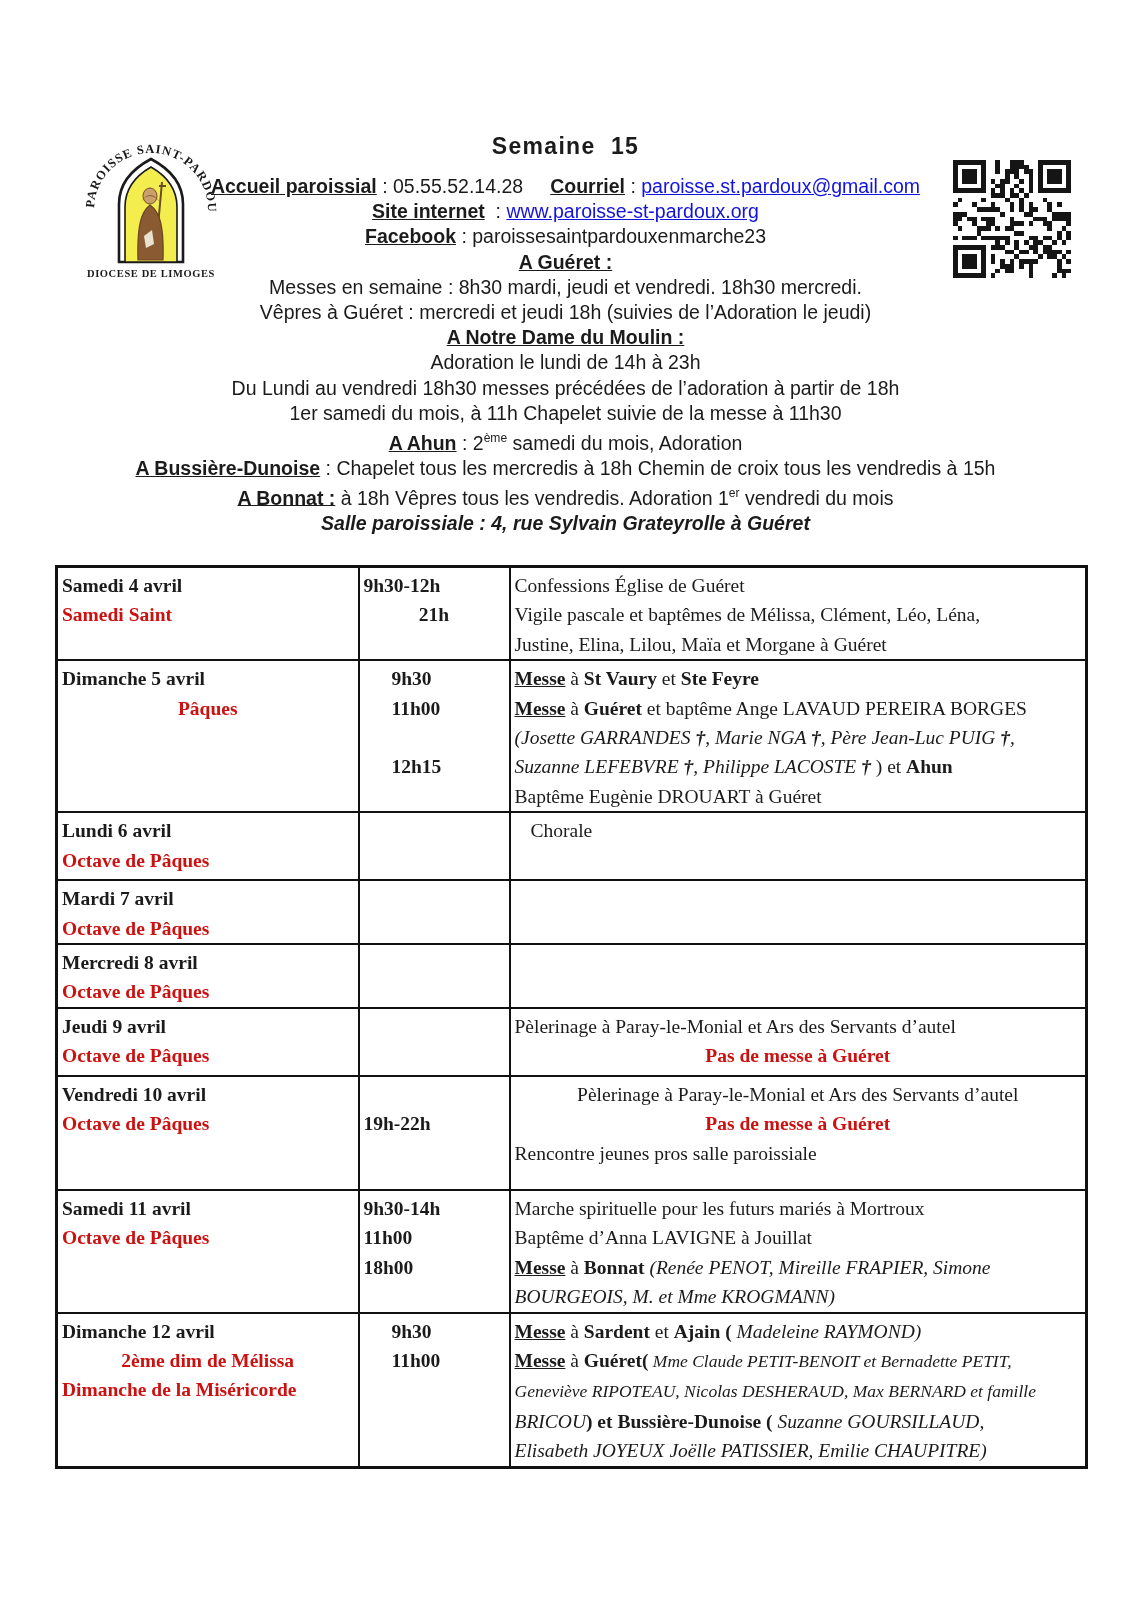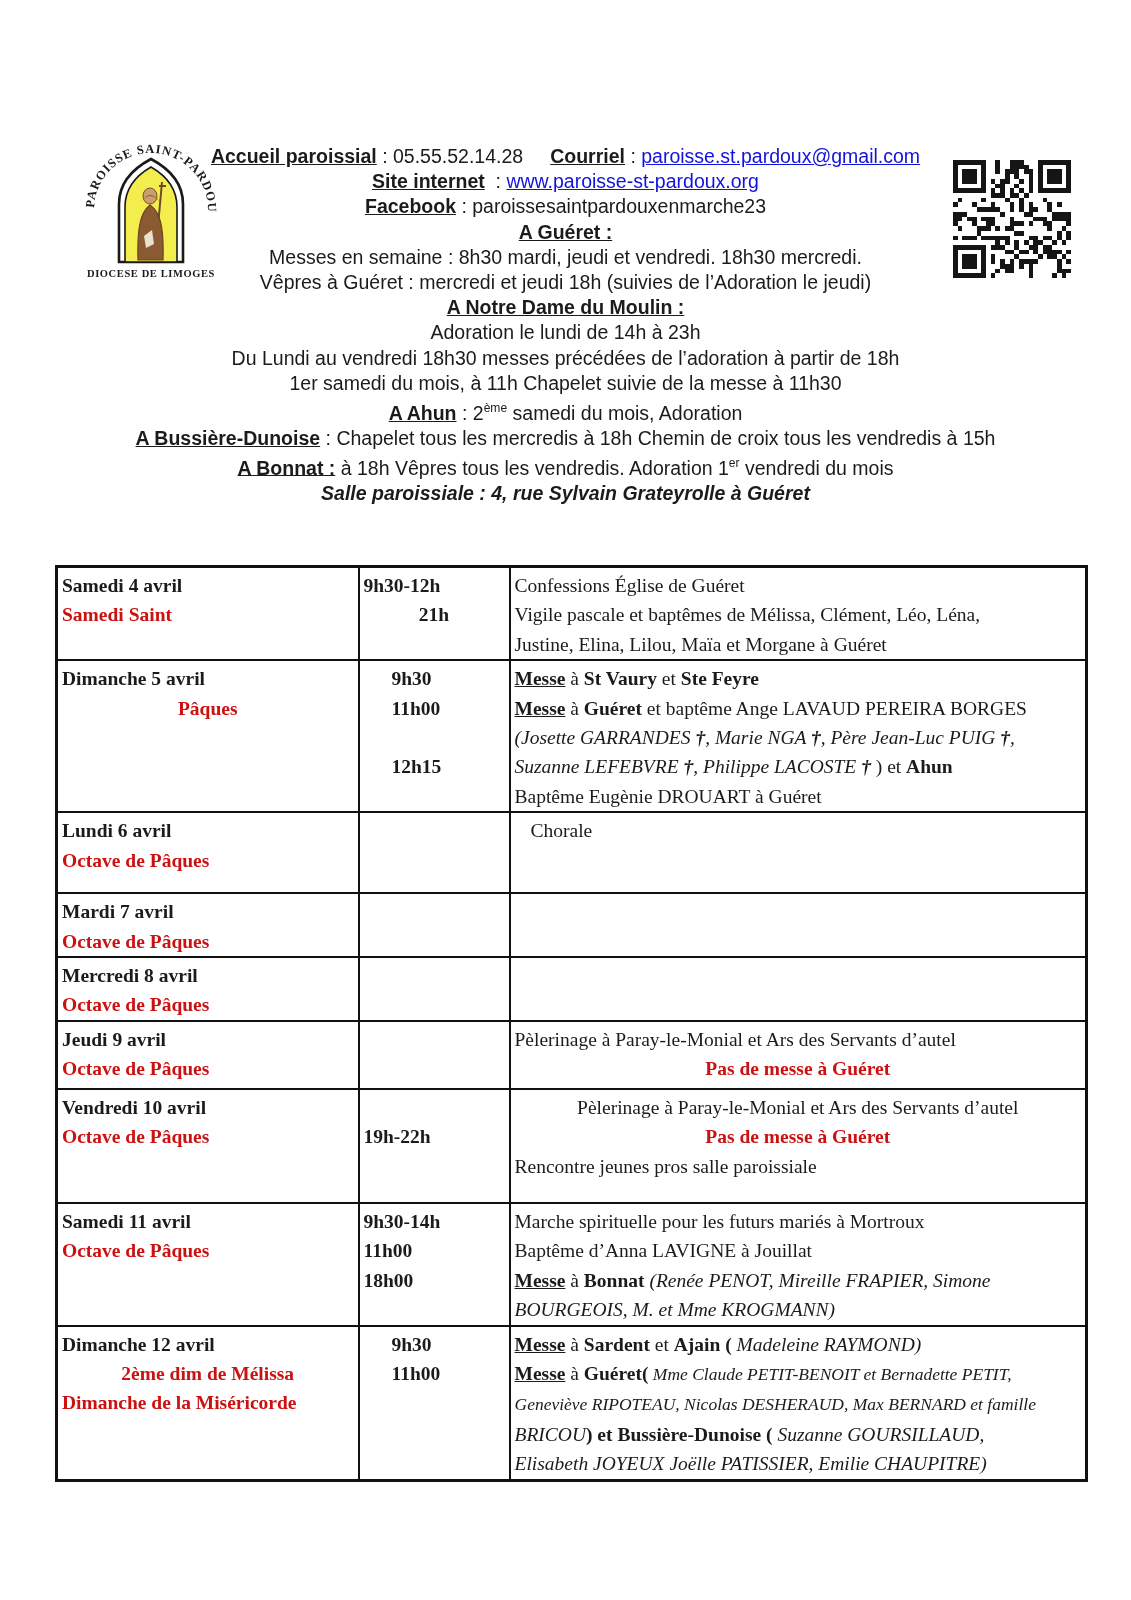--- a/index.html
+++ b/index.html
@@ -360,20 +360,21 @@
         <rect x="1" y="24" width="1" height="1" fill="#151515"></rect>
         <rect x="2" y="24" width="1" height="1" fill="#151515"></rect>
         <rect x="3" y="24" width="1" height="1" fill="#151515"></rect>
         <rect x="4" y="24" width="1" height="1" fill="#151515"></rect>
         <rect x="5" y="24" width="1" height="1" fill="#151515"></rect>
         <rect x="6" y="24" width="1" height="1" fill="#151515"></rect>
       </svg>
   </div>
 
   <div class="hdr">
+    <div class="subtitle">Semaine  15</div>
     <div class="hlines" id="header-lines">
         <div class="hline "><span class="b u">Accueil paroissial</span><span class=""> : 05.55.52.14.28     </span><span class="b u">Courriel</span><span class=""> : </span><a class="lnk" href="#">paroisse.st.pardoux@gmail.com</a></div>
         <div class="hline "><span class="b u">Site internet</span><span class="">  : </span><a class="lnk" href="#">www.paroisse-st-pardoux.org</a></div>
         <div class="hline "><span class="b u">Facebook</span><span class=""> : paroissesaintpardouxenmarche23</span></div>
         <div class="hline "><span class="b u">A Guéret :</span></div>
         <div class="hline "><span class="">Messes en semaine : 8h30 mardi, jeudi et vendredi. 18h30 mercredi.</span></div>
         <div class="hline "><span class="">Vêpres à Guéret : mercredi et jeudi 18h (suivies de l’Adoration le jeudi)</span></div>
         <div class="hline "><span class="b u">A Notre Dame du Moulin :</span></div>
         <div class="hline "><span class="">Adoration le lundi de 14h à 23h</span></div>
         <div class="hline "><span class="">Du Lundi au vendredi 18h30 messes précédées de l’adoration à partir de 18h</span></div>
@@ -420,21 +421,21 @@
               <div class="tline ind2"><span class="">12h15</span></div>
             </td>
             <td class="c-ev">
               <div class="evline "><span class="b u">Messe</span><span class=""> à </span><span class="b">St Vaury</span><span class=""> et </span><span class="b">Ste Feyre</span></div>
               <div class="evline "><span class="b u">Messe</span><span class=""> à </span><span class="b">Guéret</span><span class=""> et baptême Ange LAVAUD PEREIRA BORGES</span></div>
               <div class="evline "><span class="i">(Josette GARRANDES </span><span class="b i">†</span><span class="i">, Marie NGA </span><span class="b i">†</span><span class="i">, Père Jean-Luc PUIG </span><span class="b i">†</span><span class="i">,</span></div>
               <div class="evline "><span class="i">Suzanne LEFEBVRE </span><span class="b i">†</span><span class="i">, Philippe LACOSTE </span><span class="b i">†</span><span class=""> ) et </span><span class="b">Ahun</span></div>
               <div class="evline "><span class="">Baptême Eugènie DROUART à Guéret</span></div>
             </td>
           </tr>
-          <tr style="height: 81px; margin-top: 24px;">
+          <tr style="height: 68px; margin-top: 24px;">
             <td class="c-date">
               <div class="dline "><span class="b">Lundi 6 avril</span></div>
               <div class="dline "><span class="b r">Octave de Pâques</span></div>
             </td>
             <td class="c-time"></td>
             <td class="c-ev">
               <div class="evline ind"><span class="">Chorale</span></div>
             </td>
           </tr>
           <tr style="height: 60px;">

